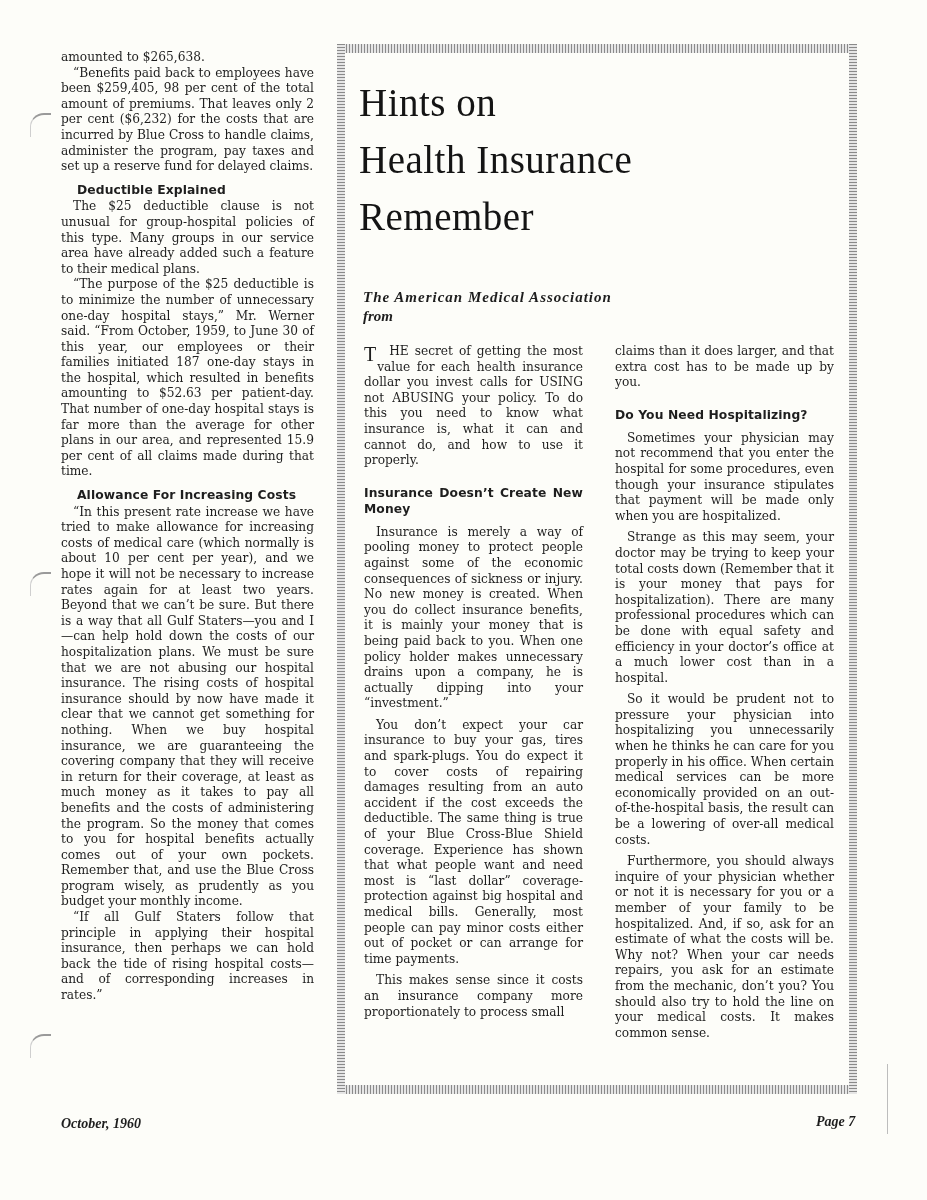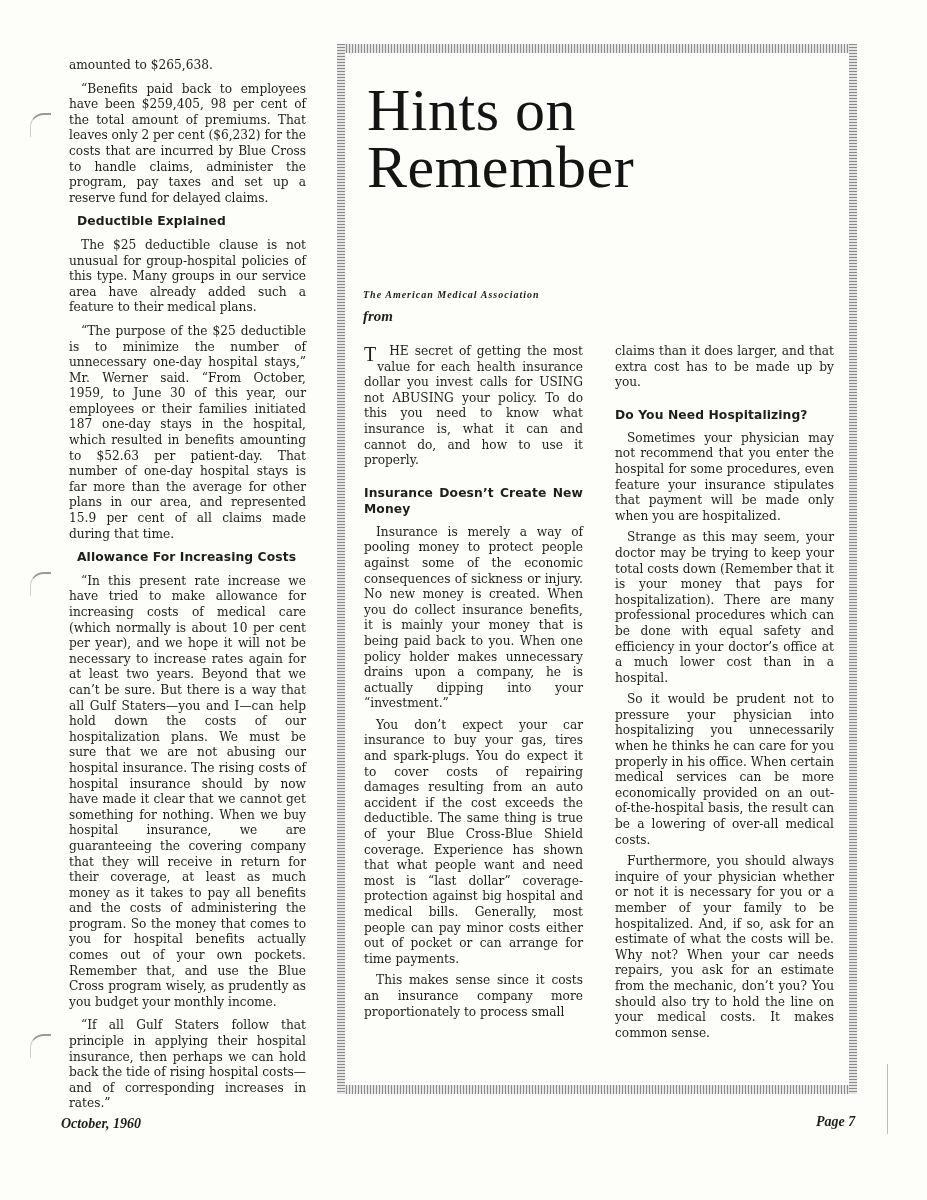--- a/index.html
+++ b/index.html
@@ -5,21 +5,21 @@
   html, body { margin: 0; padding: 0; }
   body {
     width: 927px; height: 1200px; position: relative; overflow: hidden;
     background: #fdfdf9; color: #1e1e1e;
     font-family: "DejaVu Serif", "Liberation Serif", serif;
   }
   .left-col {
     position: absolute; left: 61px; top: 50px; width: 253px;
     font-size: 12.2px; line-height: 15.6px; text-align: justify;
   }
-  .left-col p { margin: 8px; text-indent: 12px; }
+  .left-col p { margin: 0; text-indent: 12px; }
   .left-col p.noindent { text-indent: 0; }
   .sec-head {
     font-family: "DejaVu Sans", "Liberation Sans", sans-serif; font-weight: bold;
     font-size: 12.3px; margin: 8px 0 1px 16px; letter-spacing: 0.1px; text-indent: 0 !important;
   }
   .binder-mark {
     position: absolute; left: 30px; width: 20px; height: 22px;
     border-top: 2px solid #9a9a9a; border-left: 1px solid #cfcfcf; border-radius: 14px 0 0 0;
   }
   .boxed {
@@ -32,33 +32,33 @@
   }
   .border-top { top: 0; }
   .border-bottom { bottom: 0; }
   .border-left, .border-right {
     position: absolute; top: 0; bottom: 0; width: 8px;
     background: repeating-linear-gradient(180deg, #8a8a8a 0 1px, #e6e6e6 1px 3px);
   }
   .border-left { left: 0; }
   .border-right { right: 0; }
   .title {
-    position: absolute; left: 22px; top: 30px; margin: 8px;
+    position: absolute; left: 22px; top: 30px; margin: 0;
     font-family: "Liberation Serif", "DejaVu Serif", serif; font-weight: normal;
-    font-size: 60px; line-height: 57px; letter-spacing: 0.5px; color: #141414;
+    font-size: 39px; line-height: 57px; letter-spacing: 0.5px; color: #141414;
   }
   .title span { display: block; }
   .from {
     position: absolute; left: 26px; top: 219px;
     font-family: "Liberation Serif", serif; font-style: italic; font-weight: bold; font-size: 15px; margin-top: 45px;
   }
   .source {
     position: absolute; left: 26px; top: 245px;
     font-family: "Liberation Serif", serif; font-style: italic; font-weight: bold;
-    font-size: 10px; letter-spacing: 1px; text-align: right;
+    font-size: 15px; letter-spacing: 1px; text-align: right;
   }
   .col {
     position: absolute; top: 300px; width: 219px;
     font-size: 12.2px; line-height: 15.6px; text-align: justify;
   }
   .col-a { left: 27px; }
   .col-b { left: 278px; }
   .col p { margin: 0 0 6px 0; text-indent: 12px; }
   .col p.cont { text-indent: 0; }
   .col .sec-head { margin: 16px 0 8px 0; line-height: 16px; }
@@ -99,40 +99,41 @@
 </div>
 
 <div class="boxed">
   <div class="border-top"></div>
   <div class="border-bottom"></div>
   <div class="border-left"></div>
   <div class="border-right"></div>
 
   <h1 class="title">
     <span>Hints on</span>
+    <span>Health Insurance</span>
     <span>Remember</span>
   </h1>
   <div class="from">from</div>
   <div class="source">The American Medical Association</div>
 
   <div class="col col-a">
     <p style="text-indent:12px"><span class="dropcap">T</span><span>HE secret of getting the most value for each health insurance dollar you invest calls for USING not ABUSING your policy. To do this you need to know what insurance is, what it can and cannot do, and how to use it properly.</span></p>
 
     <div class="sec-head">Insurance Doesn’t Create New Money</div>
     <p>Insurance is merely a way of pooling money to protect people against some of the economic consequences of sickness or injury. No new money is created. When you do collect insurance benefits, it is mainly your money that is being paid back to you. When one policy holder makes unnecessary drains upon a company, he is actually dipping into your “investment.”</p>
 
     <p>You don’t expect your car insurance to buy your gas, tires and spark-plugs. You do expect it to cover costs of repairing damages resulting from an auto accident if the cost exceeds the deductible. The same thing is true of your Blue Cross-Blue Shield coverage. Experience has shown that what people want and need most is “last dollar” coverage-protection against big hospital and medical bills. Generally, most people can pay minor costs either out of pocket or can arrange for time payments.</p>
     <p>This makes sense since it costs an insurance company more proportionately to process small</p>
   </div>
 
   <div class="col col-b">
     <p class="cont">claims than it does larger, and that extra cost has to be made up by you.</p>
 
     <div class="sec-head">Do You Need Hospitalizing?</div>
-    <p>Sometimes your physician may not recommend that you enter the hospital for some procedures, even feature your insurance stipulates that payment will be made only when you are hospitalized.</p>
+    <p>Sometimes your physician may not recommend that you enter the hospital for some procedures, even though your insurance stipulates that payment will be made only when you are hospitalized.</p>
     <p>Strange as this may seem, your doctor may be trying to keep your total costs down (Remember that it is your money that pays for hospitalization). There are many professional procedures which can be done with equal safety and efficiency in your doctor’s office at a much lower cost than in a hospital.</p>
     <p>So it would be prudent not to pressure your physician into hospitalizing you unnecessarily when he thinks he can care for you properly in his office. When certain medical services can be more economically provided on an out-of-the-hospital basis, the result can be a lowering of over-all medical costs.</p>
     <p>Furthermore, you should always inquire of your physician whether or not it is necessary for you or a member of your family to be hospitalized. And, if so, ask for an estimate of what the costs will be. Why not? When your car needs repairs, you ask for an estimate from the mechanic, don’t you? You should also try to hold the line on your medical costs. It makes common sense.</p>
   </div>
 </div>
 
 <div class="footer-date">October, 1960</div>
 <div class="footer-page">Page 7</div>
 <div class="edge-line"></div>
 

